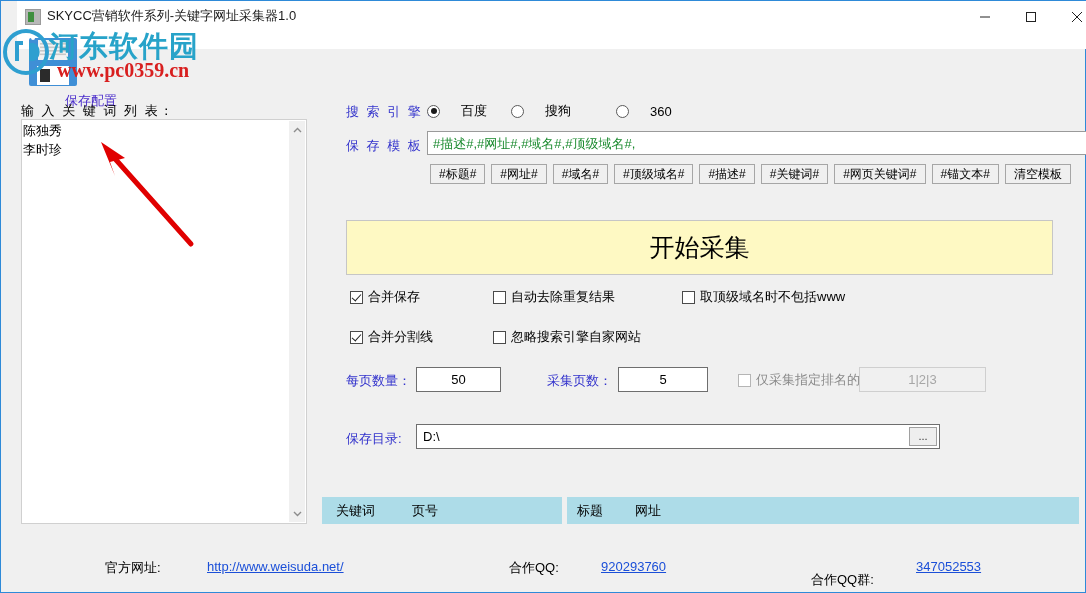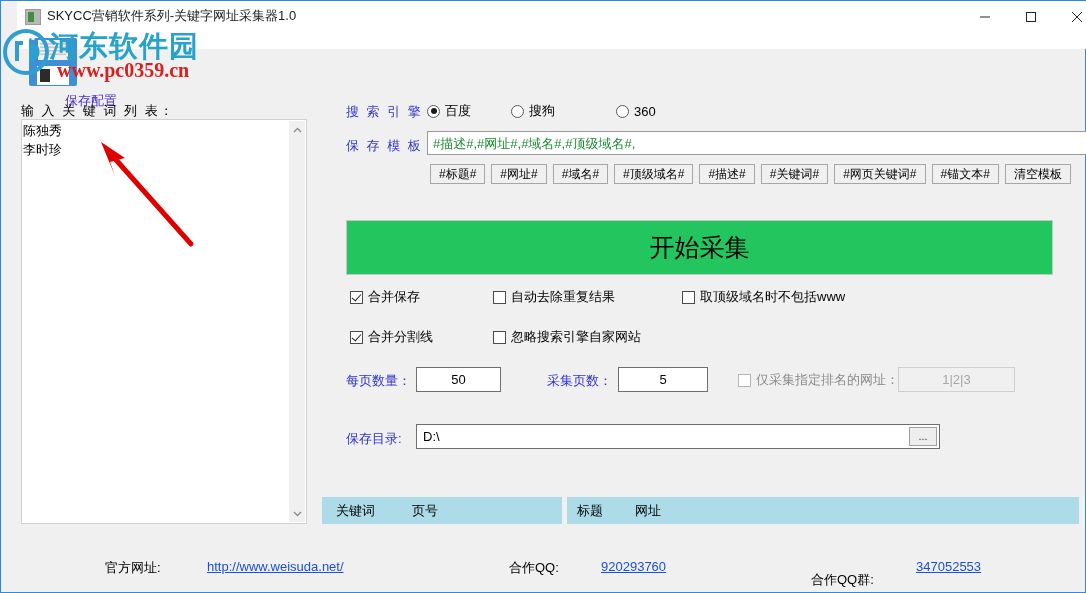--- a/index.html
+++ b/index.html
@@ -46,41 +46,41 @@
   .sb-arrow{position:absolute;left:0;width:16px;height:17px;}
   .sb-arrow svg{position:absolute;left:4px;top:6px;}
   #sb-up{top:0;} #sb-down{bottom:0;}
 
   #arrow-ann{position:absolute;left:90px;top:135px;width:120px;height:115px;pointer-events:none;}
 
   
   .lbl-blue{position:absolute;font-size:13px;color:#3333cc;white-space:nowrap;}
 
   #se-label{left:345px;top:102px;letter-spacing:2px;}
-  .radio-wrap{position:absolute;top:101px;height:18px;display:flex;align-items:center;}
+  .radio-wrap{position:absolute;top:101px;height:18px;display:flex;align-items:center;gap:16px;}
   .radio{width:13px;height:13px;border:1px solid #5a5a5a;border-radius:50%;
          background:#fff;box-sizing:border-box;position:relative;margin-right:5px;}
   .radio.on:after{content:"";position:absolute;left:2.5px;top:2.5px;width:6px;height:6px;
                   border-radius:50%;background:#1b1b1b;}
   .radio-lbl{font-size:13px;color:#000;}
   #r-baidu{left:426px;} #r-sogou{left:510px;} #r-360{left:615px;}
 
   #tpl-label{left:345px;top:136px;letter-spacing:2px;}
   #tpl-input{position:absolute;left:426px;top:130px;width:698px;height:24px;
              background:#fff;border:1px solid #9a9a9a;box-sizing:border-box;}
   #tpl-input span{position:absolute;left:5px;top:3px;font-size:13px;color:#1a8a2e;
                   white-space:nowrap;}
 
   #tpl-btns{position:absolute;left:429px;top:163px;display:flex;gap:6px;}
   .tbtn{height:20px;padding:0 8px;background:#f0f0f0;border:1px solid #a6a6a6;
         font-size:12px;color:#000;line-height:18px;box-sizing:border-box;
         white-space:nowrap;cursor:default;}
 
   #start-btn{position:absolute;left:345px;top:219px;width:707px;height:55px;
-             background:#22c55e;border:1px solid #c6c6c6;box-sizing:border-box;
+             background:#fef9c3;border:1px solid #c6c6c6;box-sizing:border-box;
              display:flex;align-items:center;justify-content:center;cursor:default;}
   #start-btn span{font-size:25px;color:#000;}
 
   .cbrow{position:absolute;height:18px;display:flex;align-items:center;}
   .cb{width:13px;height:13px;border:1px solid #4a4a4a;background:#fff;
       box-sizing:border-box;position:relative;margin-right:5px;flex:0 0 auto;}
   .cb.dis{border-color:#b5b5b5;}
   .cb.on:after{content:"";position:absolute;left:3px;top:0px;width:4px;height:8px;
                border:solid #222;border-width:0 1.6px 1.6px 0;transform:rotate(42deg);}
   .cb-lbl{font-size:13px;color:#000;}
@@ -91,21 +91,21 @@
 
   #perpage-label{left:345px;top:371px;}
   #perpage-in{position:absolute;left:415px;top:366px;width:85px;height:25px;
               background:#fff;border:1px solid #6e6e6e;box-sizing:border-box;}
   #pages-label{left:546px;top:371px;}
   #pages-in{position:absolute;left:617px;top:366px;width:90px;height:25px;
             background:#fff;border:1px solid #6e6e6e;box-sizing:border-box;}
   .numtxt{position:absolute;left:0;right:0;top:4px;text-align:center;font-size:13px;color:#000;}
 
   #cb6{left:737px;top:370px;}
-  #rank-in{position:absolute;left:897px;top:366px;width:117px;height:25px;
+  #rank-in{position:absolute;left:858px;top:366px;width:127px;height:25px;
            background:#f0f0f0;border:1px solid #cfcfcf;box-sizing:border-box;}
   #rank-in .numtxt{color:#a6a6a6;}
 
   #dir-label{left:345px;top:429px;}
   #dir-in{position:absolute;left:415px;top:423px;width:524px;height:25px;
           background:#fff;border:1px solid #6e6e6e;box-sizing:border-box;}
   #dir-in .val{position:absolute;left:6px;top:4px;font-size:13px;color:#000;}
   #dir-browse{position:absolute;right:2px;top:2px;width:28px;height:19px;background:#eee;
               border:1px solid #a0a0a0;box-sizing:border-box;font-size:11px;color:#333;
               text-align:center;line-height:16px;cursor:default;}

